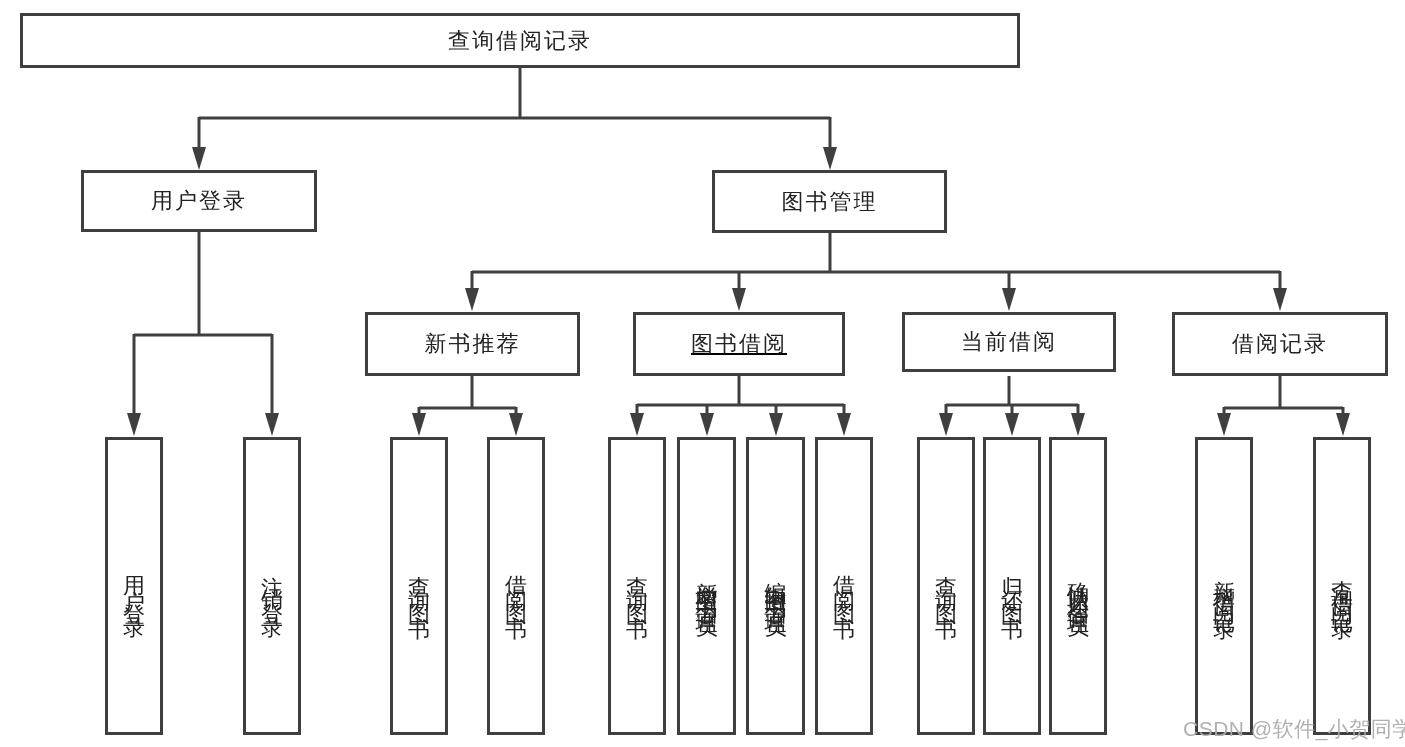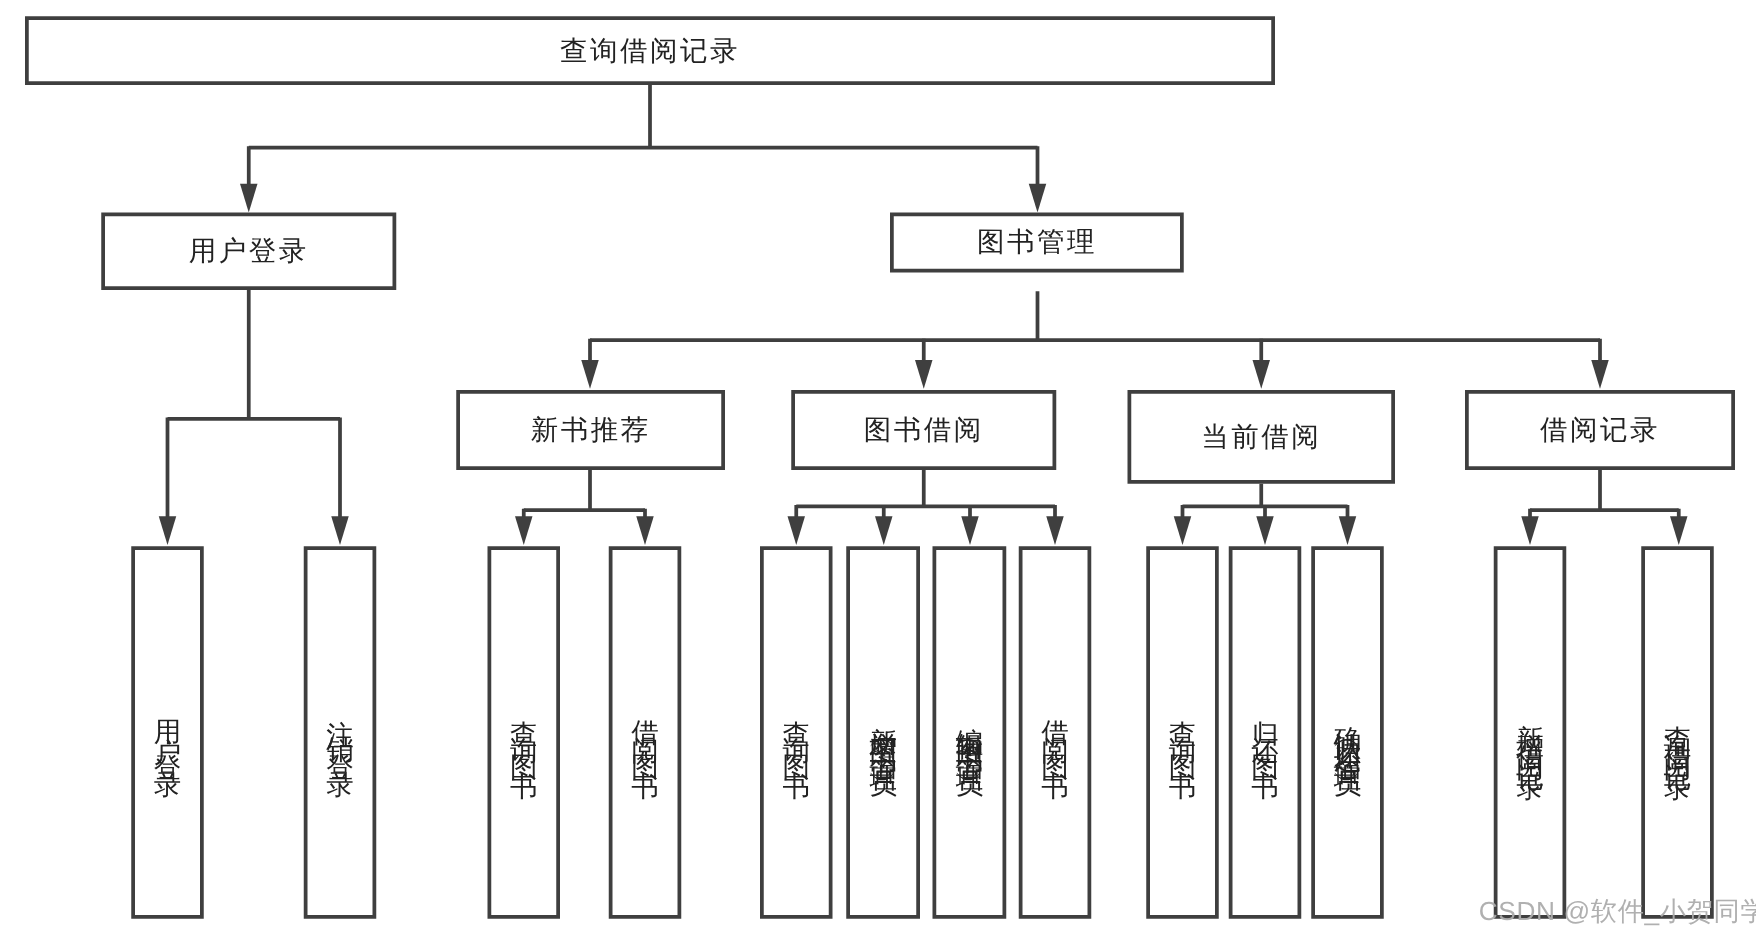--- a/index.html
+++ b/index.html
@@ -142,31 +142,31 @@
     </g>
   </svg>
 
   <div class="hbox" style="left:20px; top:13px; width:1000px; height:55px;">
     <span>查询借阅记录</span>
   </div>
 
   <div class="hbox" style="left:81px; top:170px; width:236px; height:62px;">
     <span>用户登录</span>
   </div>
-  <div class="hbox" style="left:712px; top:170px; width:235px; height:48px;">
+  <div class="hbox" style="left:712px; top:170px; width:235px; height:63px;">
     <span>图书管理</span>
   </div>
 
   <div class="hbox" style="left:365px; top:312px; width:215px; height:64px;">
     <span>新书推荐</span>
   </div>
-  <div class="hbox" style="left:633px; top:312px; width:212px; height:64px;">
+  <div class="hbox" style="left:633px; top:312px; width:212px; height:64px;text-decoration:underline;">
     <span>图书借阅</span>
   </div>
-  <div class="hbox" style="left:902px; top:312px; width:214px; height:75px;">
+  <div class="hbox" style="left:902px; top:312px; width:214px; height:60px;">
     <span>当前借阅</span>
   </div>
   <div class="hbox" style="left:1172px; top:312px; width:216px; height:64px;">
     <span>借阅记录</span>
   </div>
 
   <div class="vbox" style="left:105px; width:58px;">
     <span class="vlabel" style="letter-spacing: 14px;">用户登录</span>
   </div>
   <div class="vbox" style="left:243px; width:58px;">

